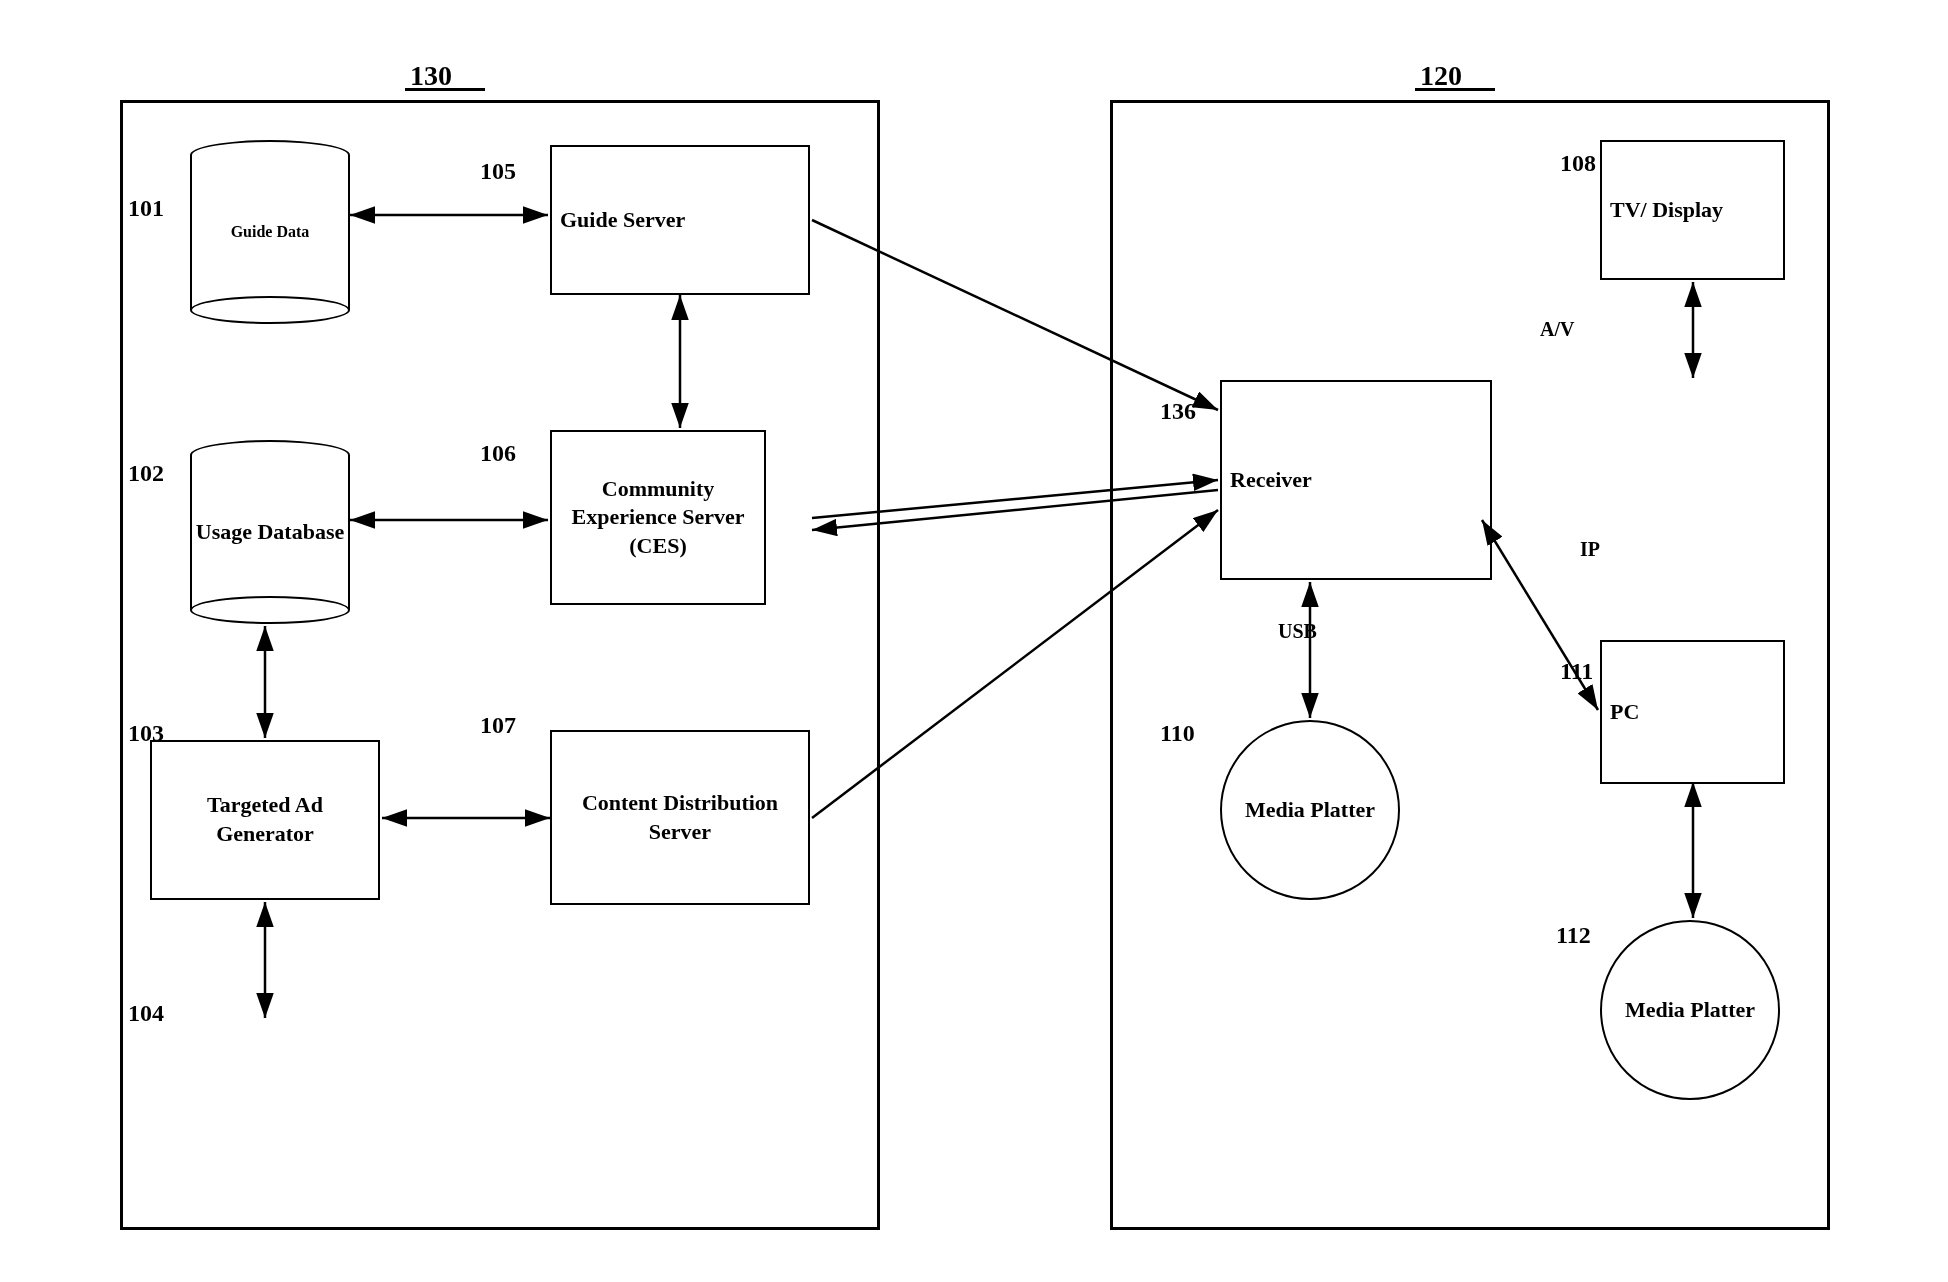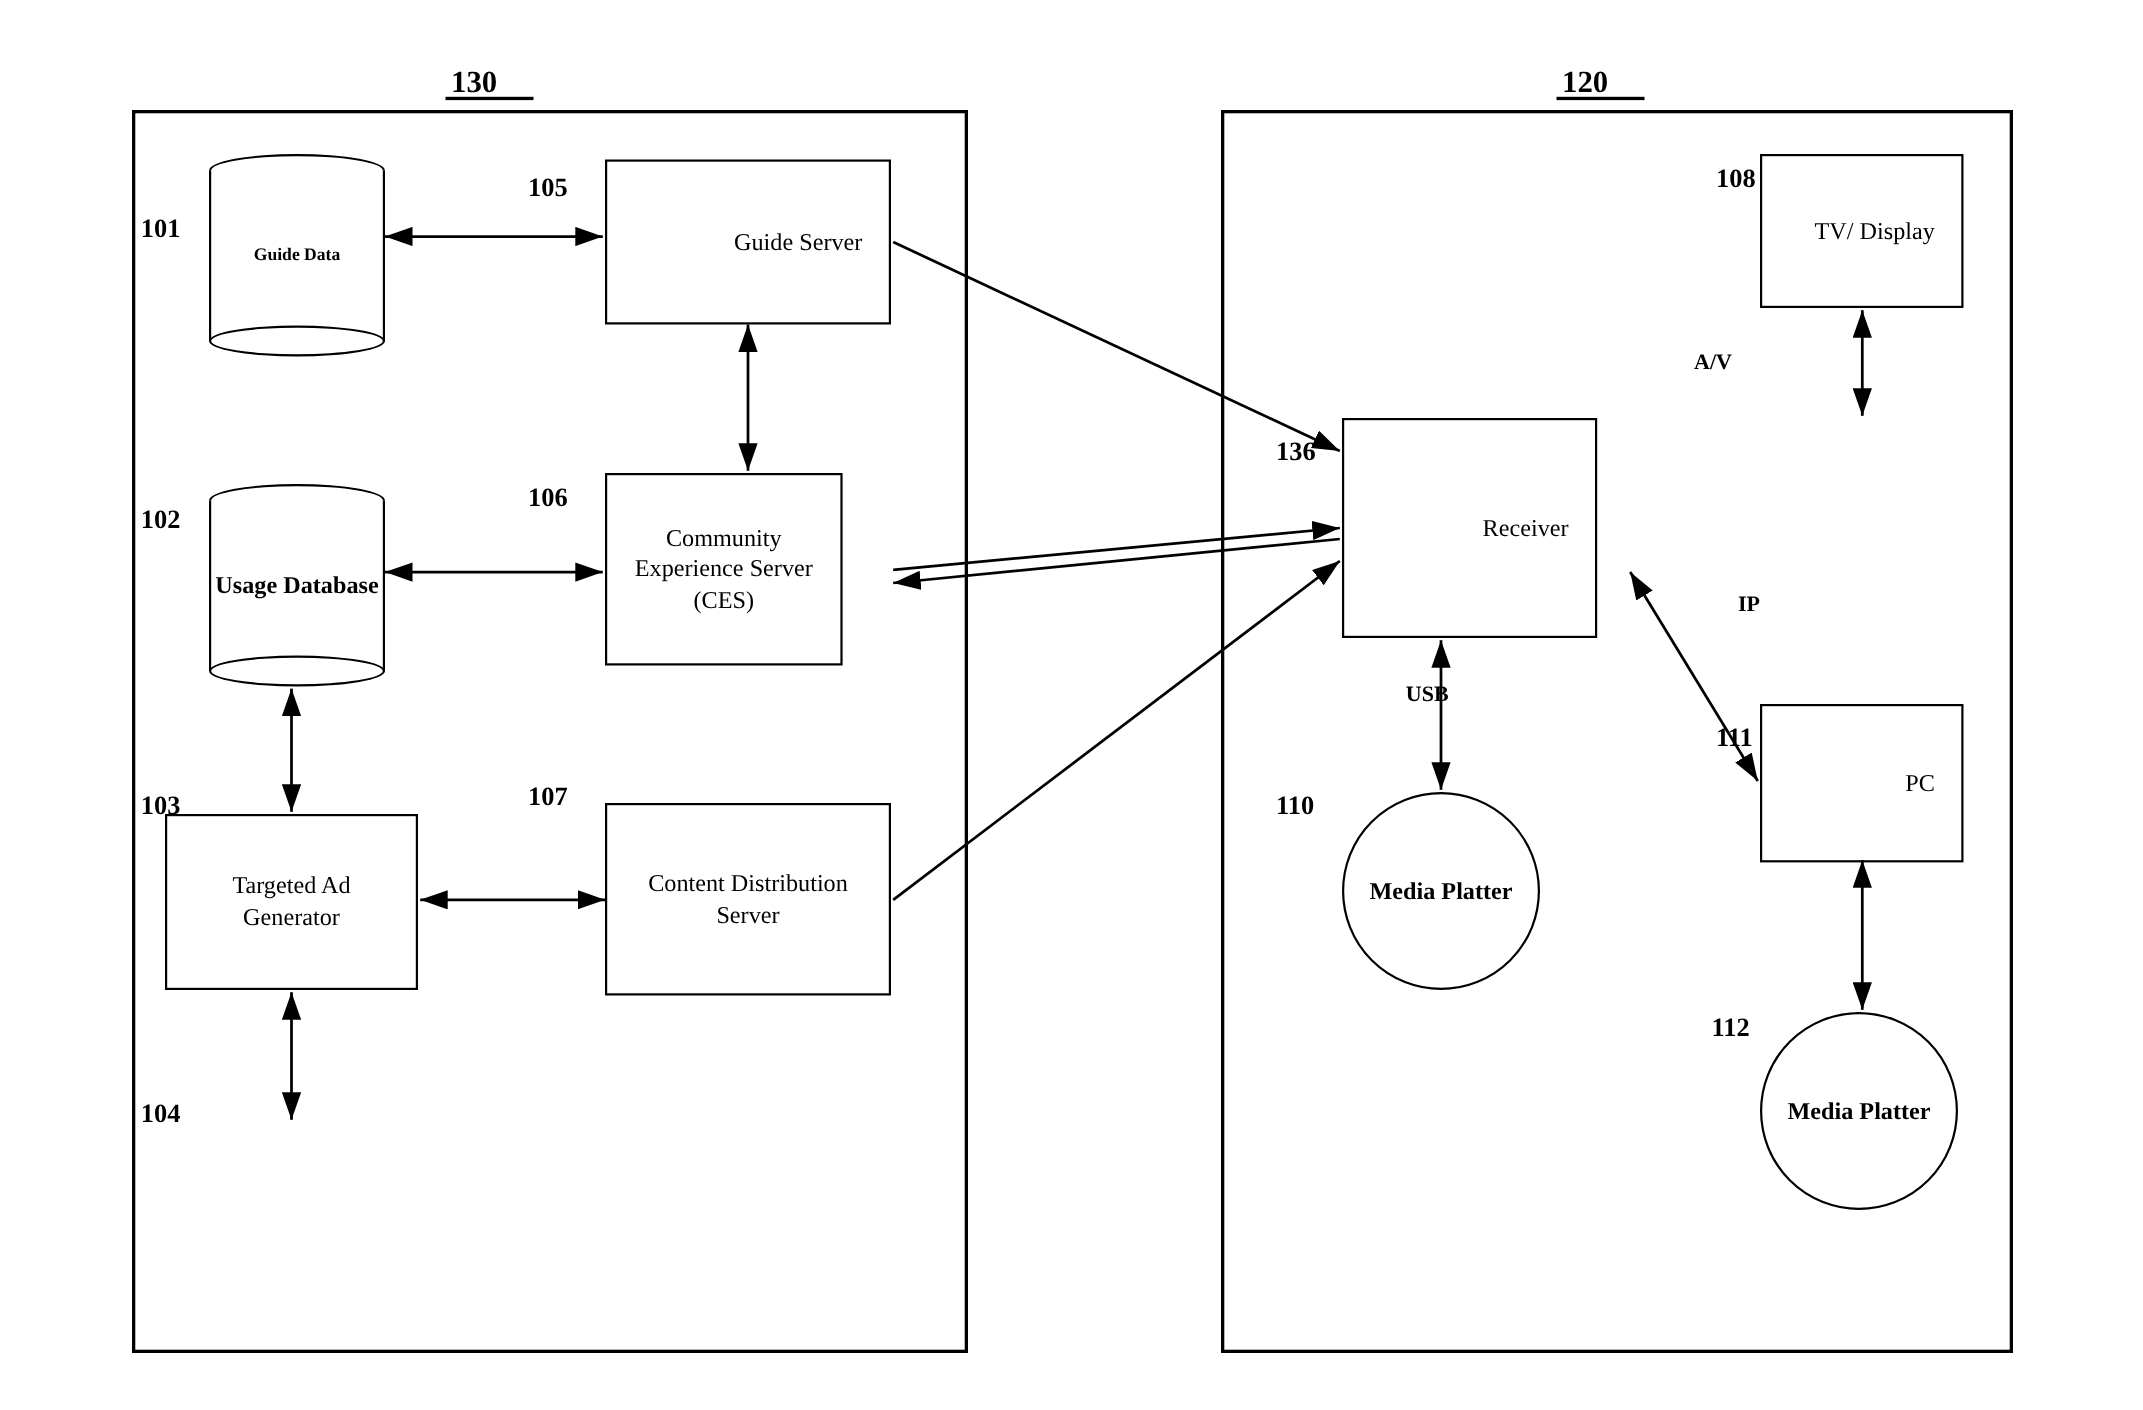--- a/index.html
+++ b/index.html
@@ -35,26 +35,26 @@
       height: 1130px;
       border: 3px solid #000;
     }
     
     .comp-box {
       position: absolute;
       border: 2.5px solid #000;
       background: #fff;
       display: flex;
       align-items: center;
-      justify-content: flex-end;
+      justify-content: flex-start;
       text-align: center;
       font-size: 22px;
-      font-weight: normal;
+      font-weight: bold;
       line-height: 1.3;
-      padding: 24px;
+      padding: 8px;
     }
     
     .circle-box {
       position: absolute;
       border: 2.5px solid #000;
       background: #fff;
       border-radius: 50%;
       display: flex;
       align-items: center;
       justify-content: center;
@@ -138,21 +138,21 @@
 Server</span>
   </div>
 
   <div class="ref-label" style="left: 1500px; top: 110px;">108</div>
   <div class="comp-box" style="left:1540px; top:100px; width:185px; height:140px;">
     <span>TV/
 Display</span>
   </div>
 
   <div class="ref-label" style="left: 1100px; top: 358px;">136</div>
-  <div class="comp-box" style="left:1160px; top:340px; width:232px; height:200px;">
+  <div class="comp-box" style="left:1160px; top:340px; width:272px; height:200px;">
     <span>Receiver</span>
   </div>
 
   <div class="comp-box" style="left:1540px; top:600px; width:185px; height:144px;">
     <span>PC</span>
   </div>
   <div class="ref-label" style="left: 1500px; top: 618px;">111</div>
 
   <div class="ref-label" style="left: 1100px; top: 680px;">110</div>
   <div class="circle-box" style="left:1160px; top:680px; width:180px; height:180px;">

